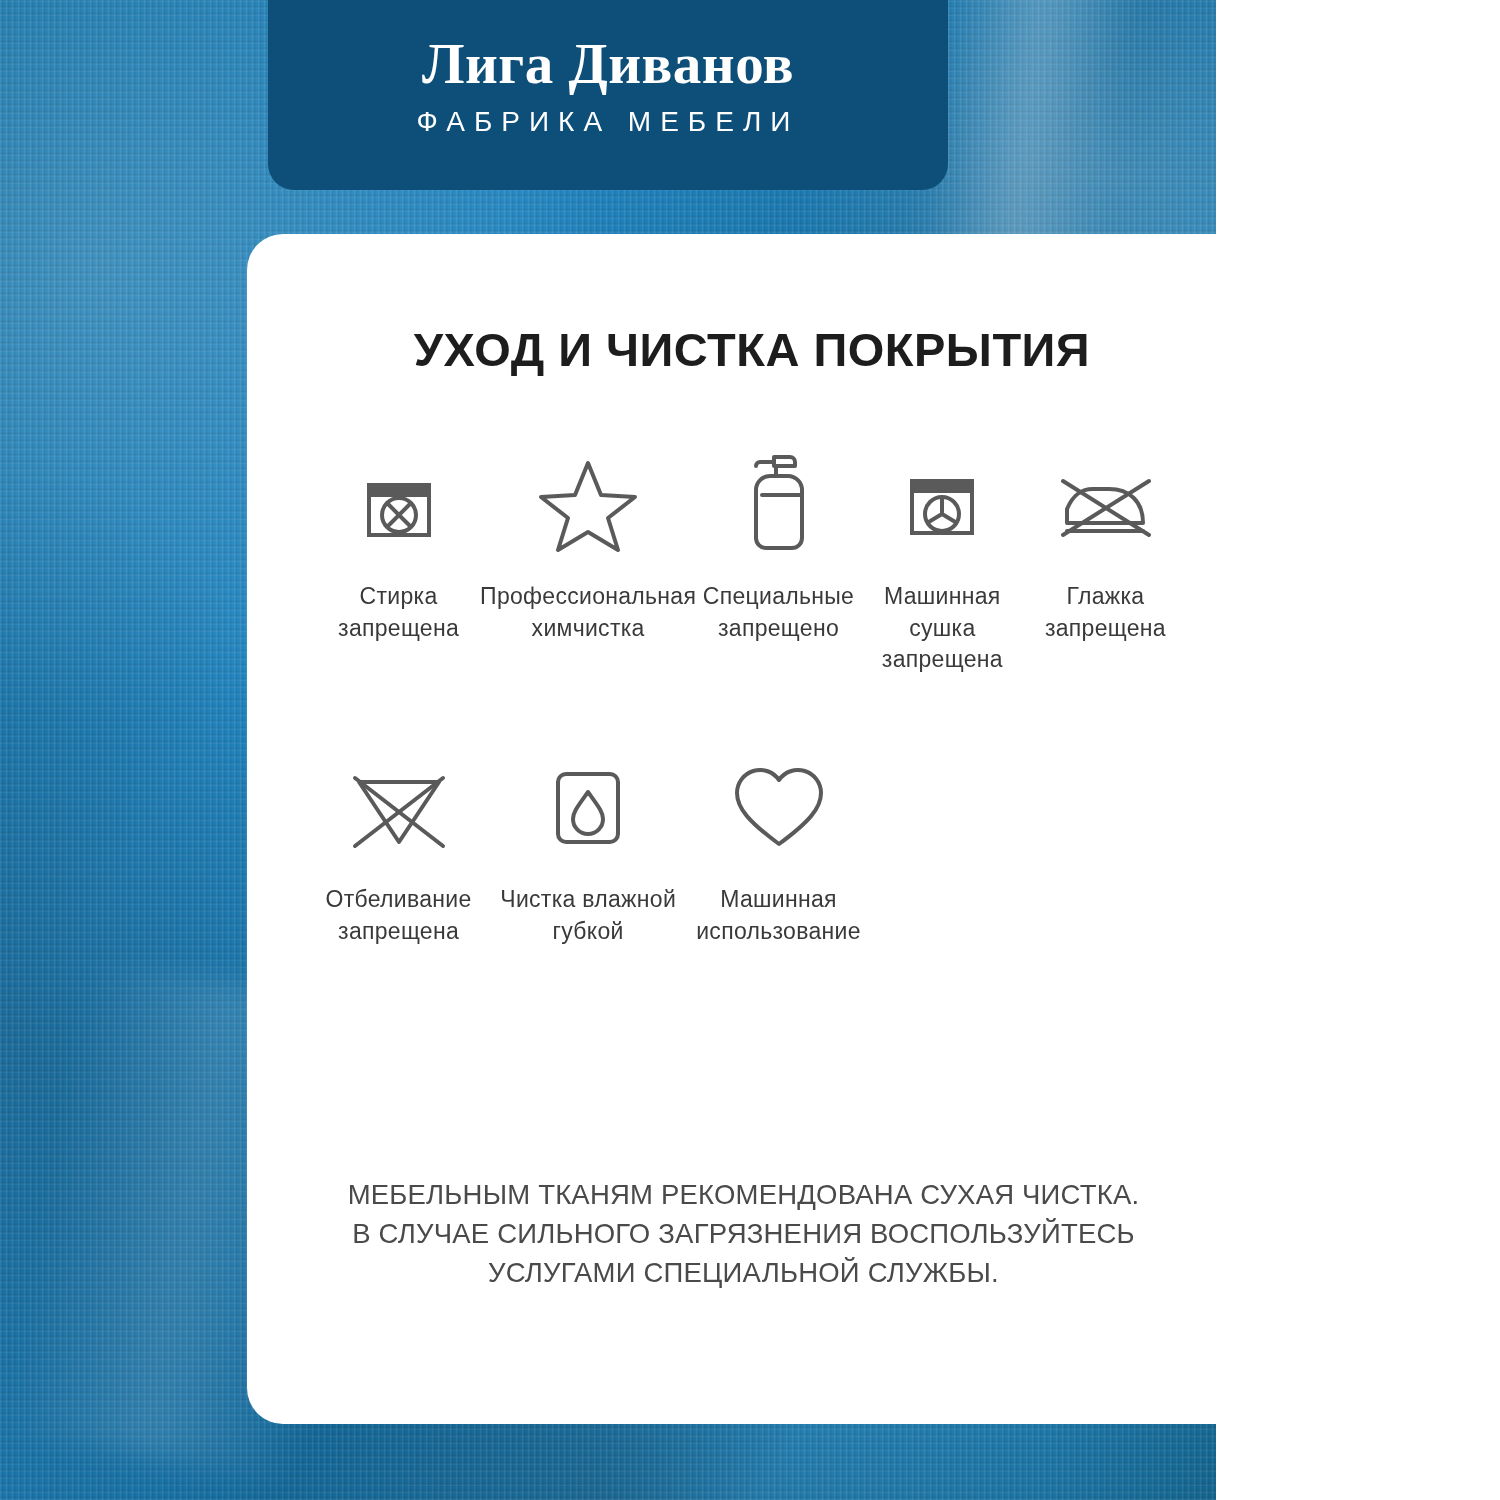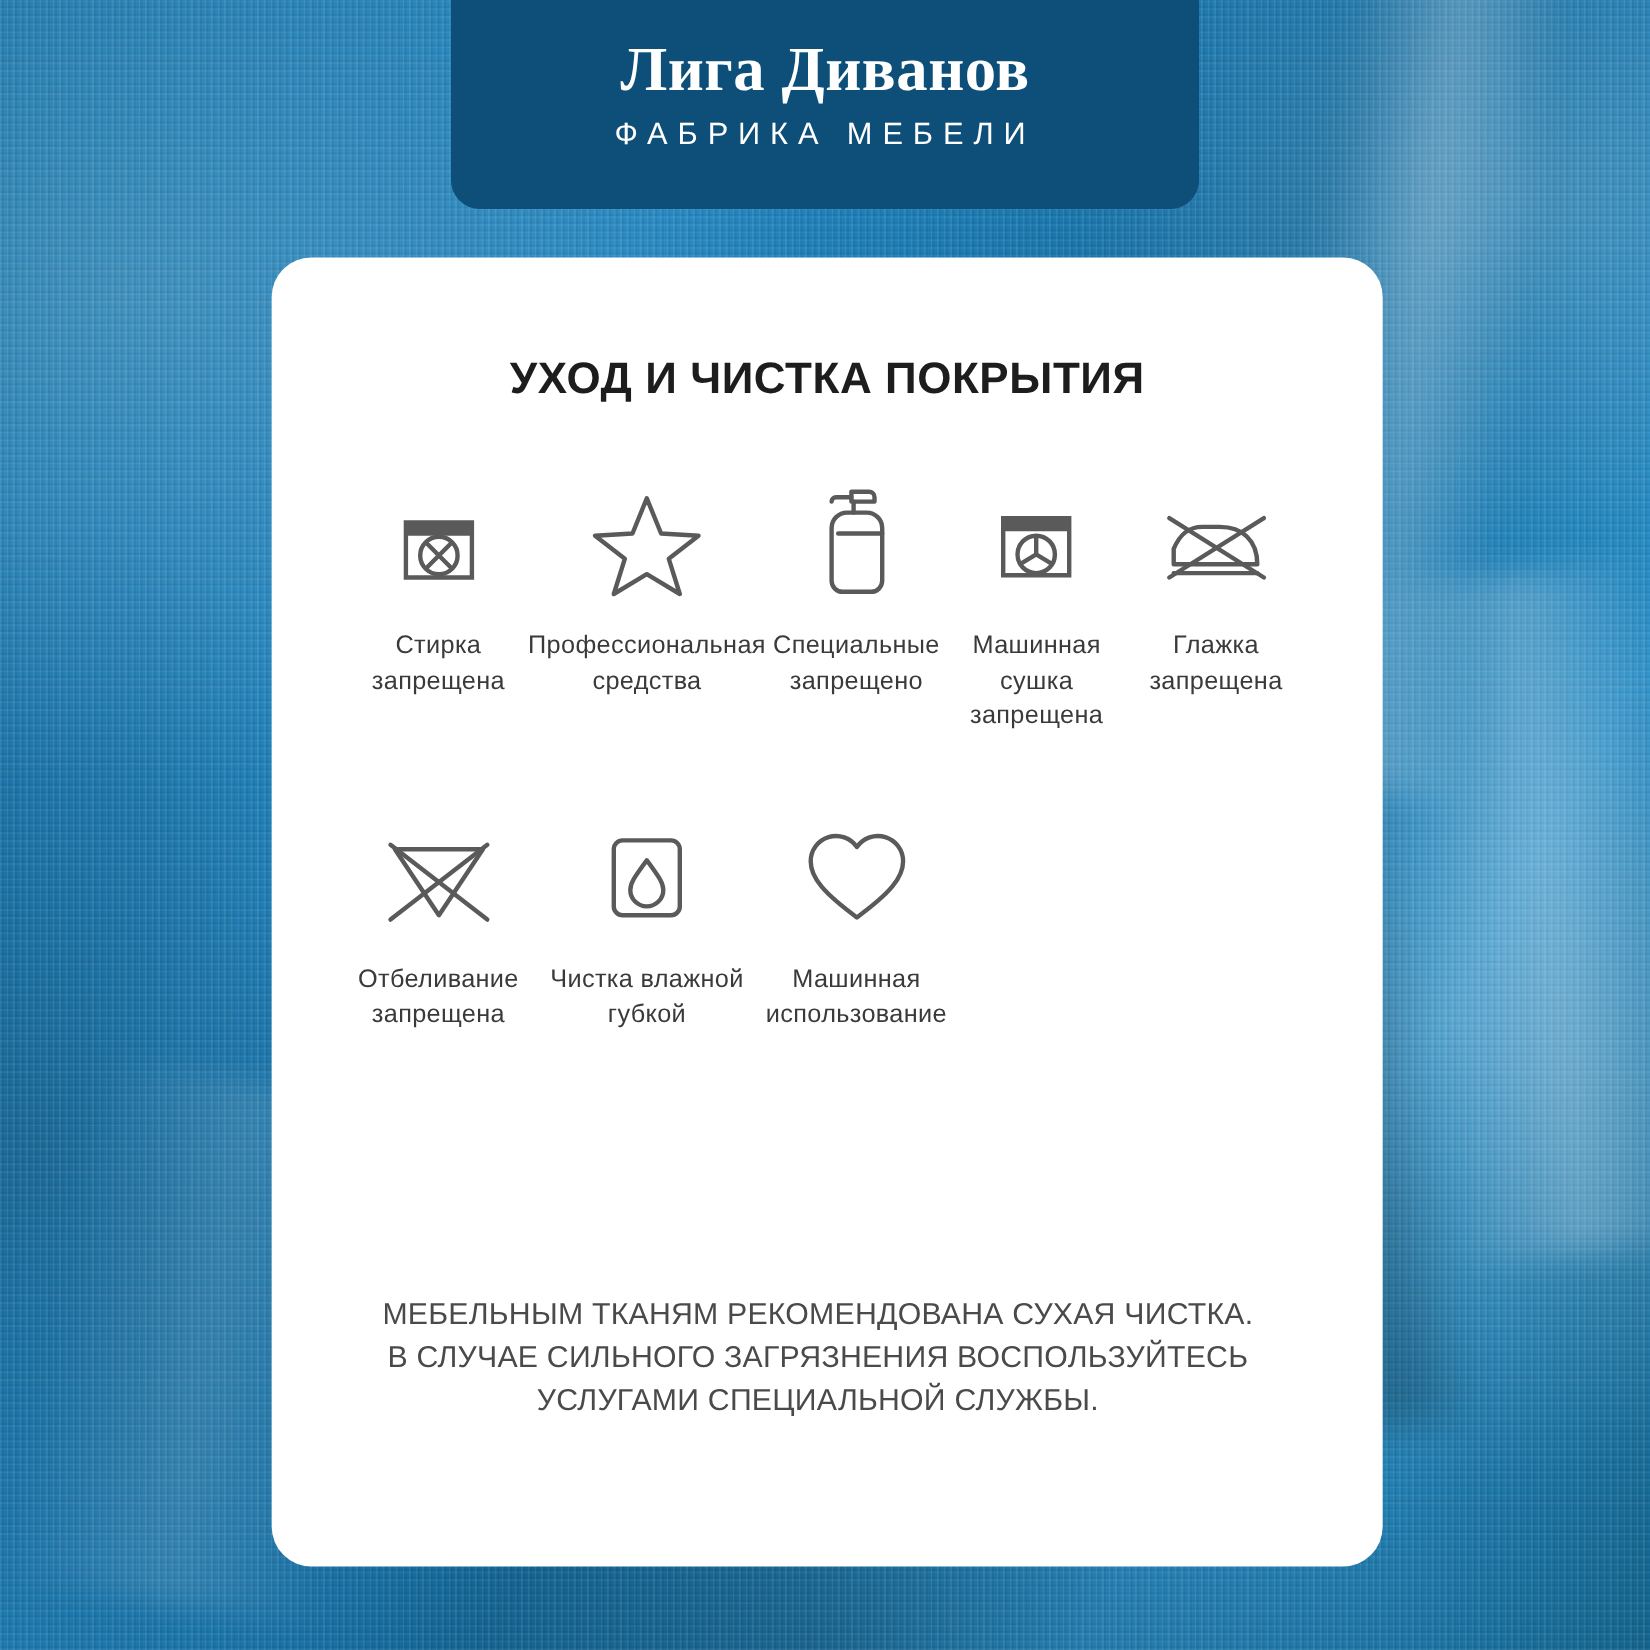--- a/index.html
+++ b/index.html
@@ -9,23 +9,23 @@
   body {
     width: 1500px;
     height: 1500px;
     font-family: "Liberation Sans", sans-serif;
     overflow: hidden;
   }
 
   
   .page {
     position: relative;
-    width: 1500px;
+    width: 1216px;
     height: 1500px;
-    background-color: #7f1d1d;
+    background-color: #c4b5fd;
     overflow: hidden;
     text-decoration: underline;
   }
   .fabric {
     position: absolute;
     inset: 0;
     background-color: #1b7cb2;
     background-image:
       repeating-linear-gradient(90deg,
         rgba(255,255,255,0.07) 0px, rgba(255,255,255,0.07) 1px,
@@ -101,21 +101,21 @@
     top: 234px;
     width: 1010px;
     height: 1190px;
     background: #ffffff;
     border-radius: 36px;
     box-sizing: border-box;
     padding: 66px 70px 0 70px;
   }
   .card-title {
     text-align: center;
-    font-size: 40px;
+    font-size: 47px;
     font-weight: bold;
     color: #1d1d1d;
     letter-spacing: 0.5px;
     margin: 22px 0 12px 0;
     white-space: nowrap;
   }
 
   .grid {
     margin-top: 74px;
     display: grid;
@@ -194,21 +194,21 @@
 запрещена</div>
       </div>
 
       <div class="cell">
         <div class="icon-wrap">
           <svg width="108" height="100" viewBox="0 0 108 100" fill="none" stroke="#5a5a5a" stroke-width="4" stroke-linejoin="round">
             <path d="M54 8 L67 40 L101 42 L74 63 L84 95 L54 77 L24 95 L34 63 L7 42 L41 40 Z"></path>
           </svg>
         </div>
         <div class="cell-label">Профессиональная
-средства</div>
+химчистка</div>
       </div>
 
 
       <div class="cell">
         <div class="icon-wrap">
           <svg width="90" height="104" viewBox="0 0 90 104" fill="none" stroke="#5a5a5a" stroke-width="4" stroke-linejoin="round" stroke-linecap="round">
             <path d="M40 4 h16 a5 5 0 0 1 5 5 v4 h-21 z"></path>
             <path d="M40 9 h-14 a4 4 0 0 0 -4 4"></path>
             <path d="M42 13 v10"></path>
             <path d="M36 23 h18 a14 14 0 0 1 14 14 v48 a10 10 0 0 1 -10 10 h-26 a10 10 0 0 1 -10 -10 v-48 a14 14 0 0 1 14 -14 z"></path>

